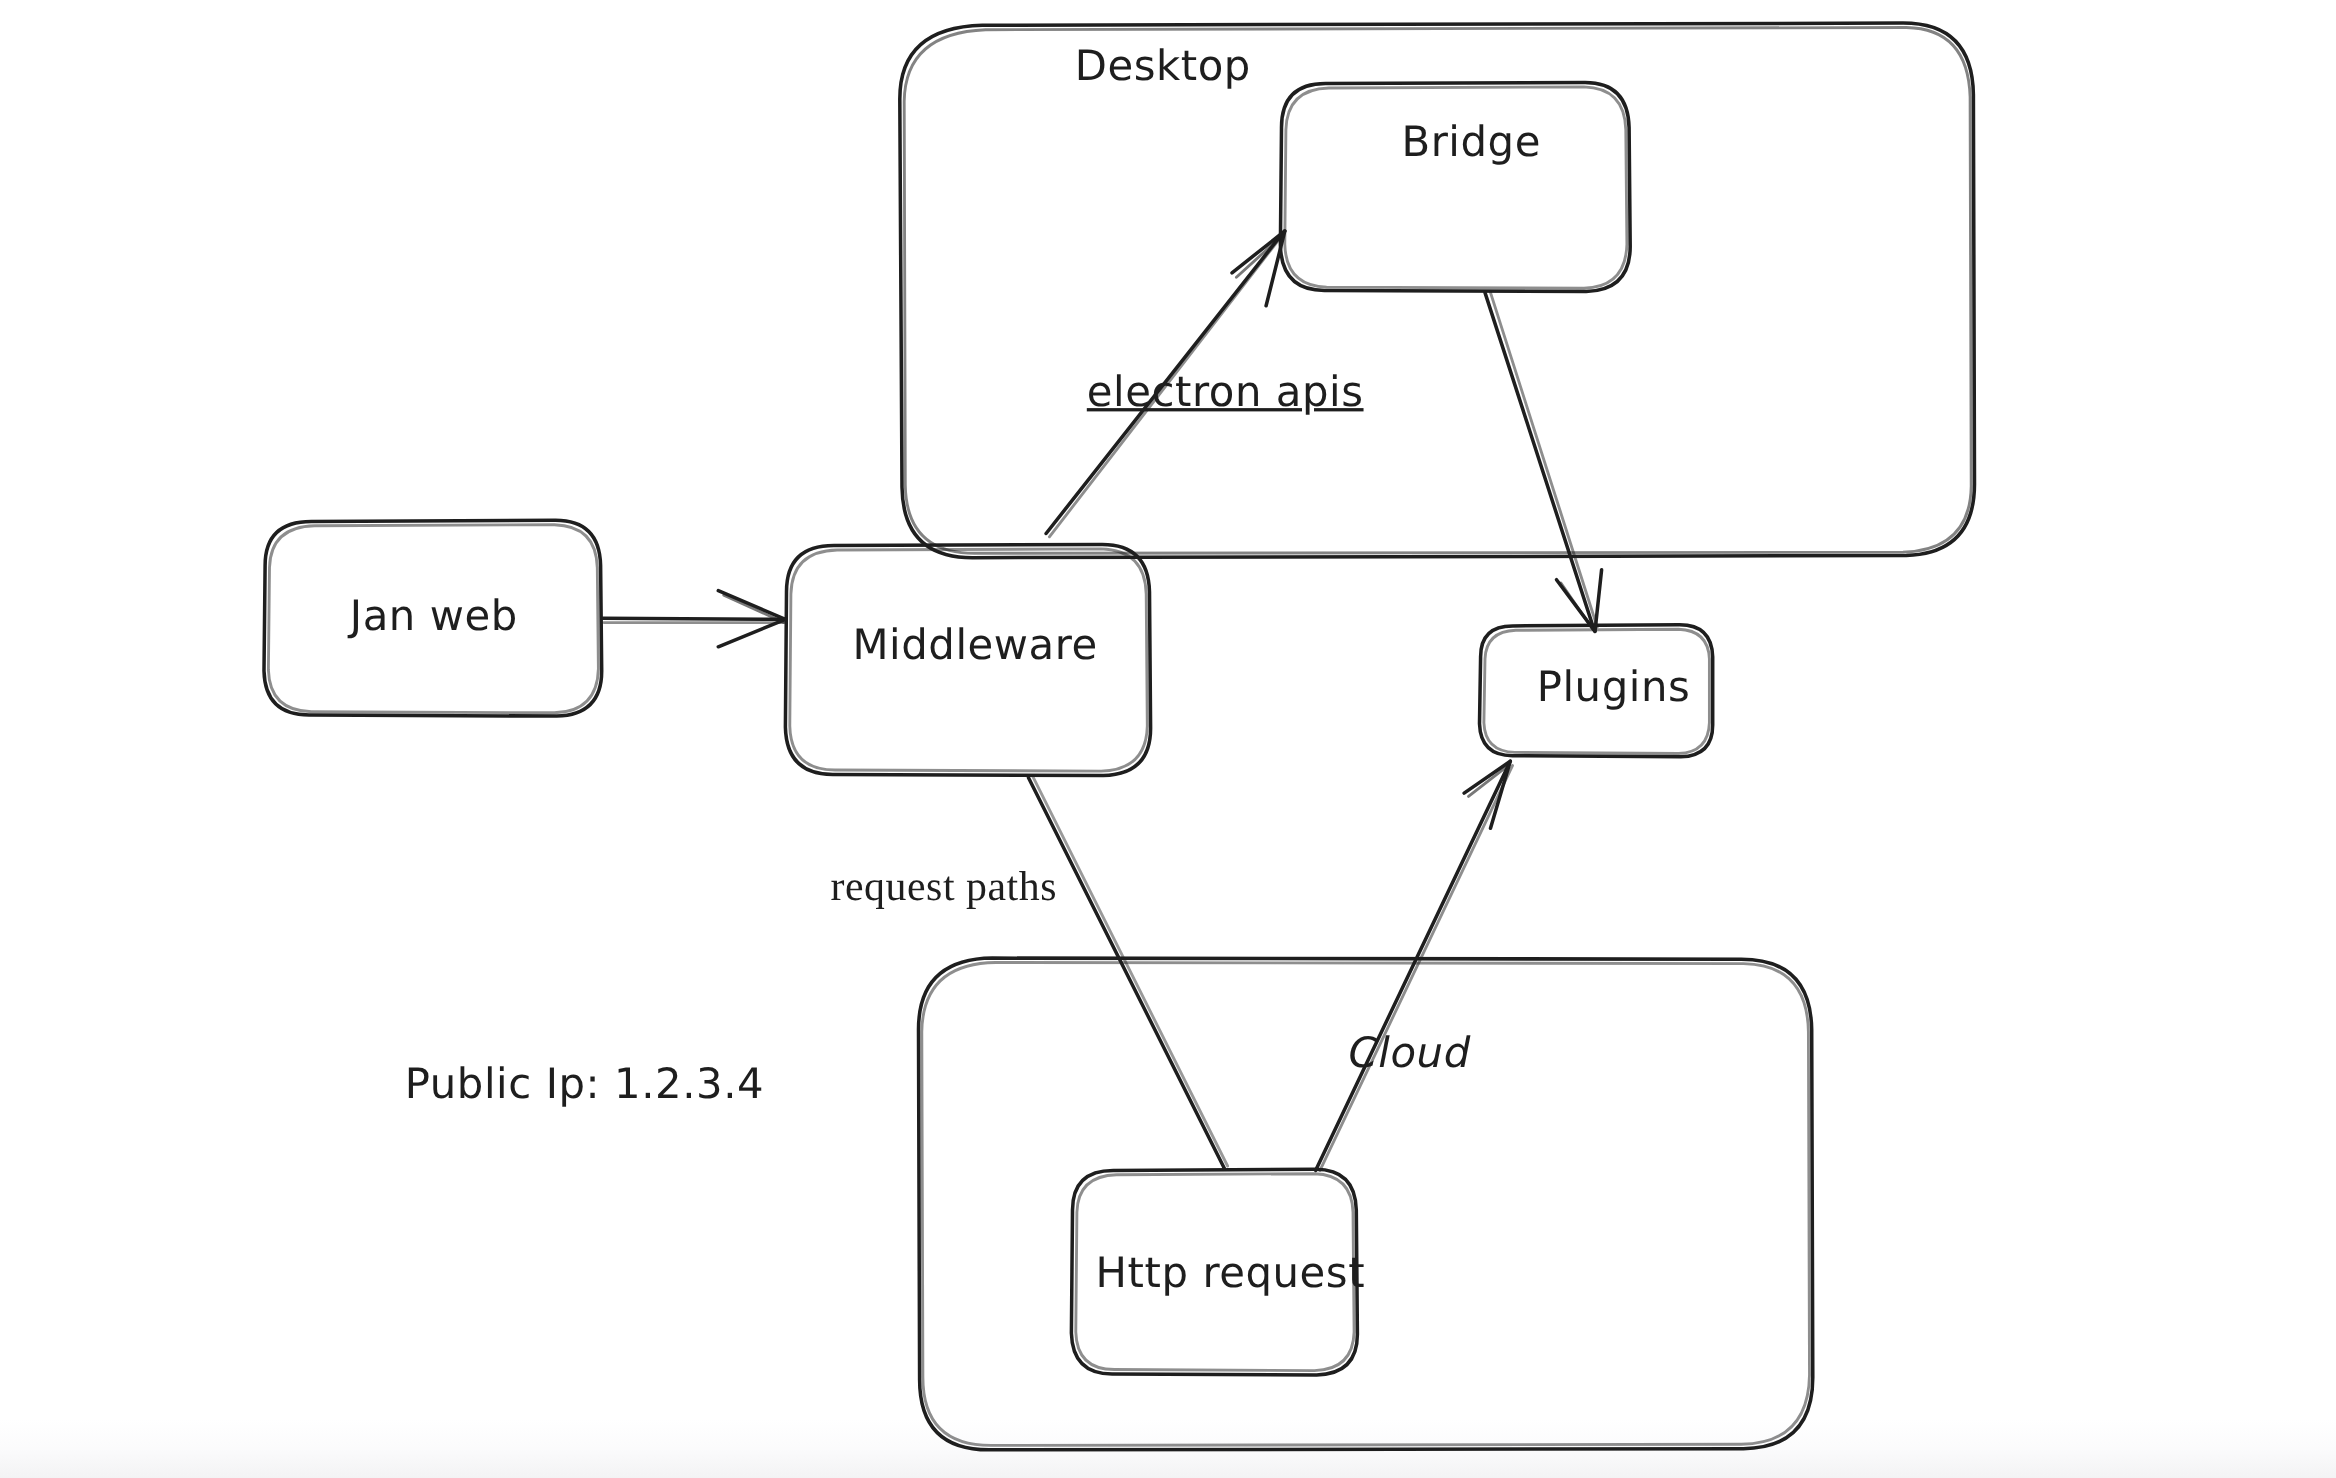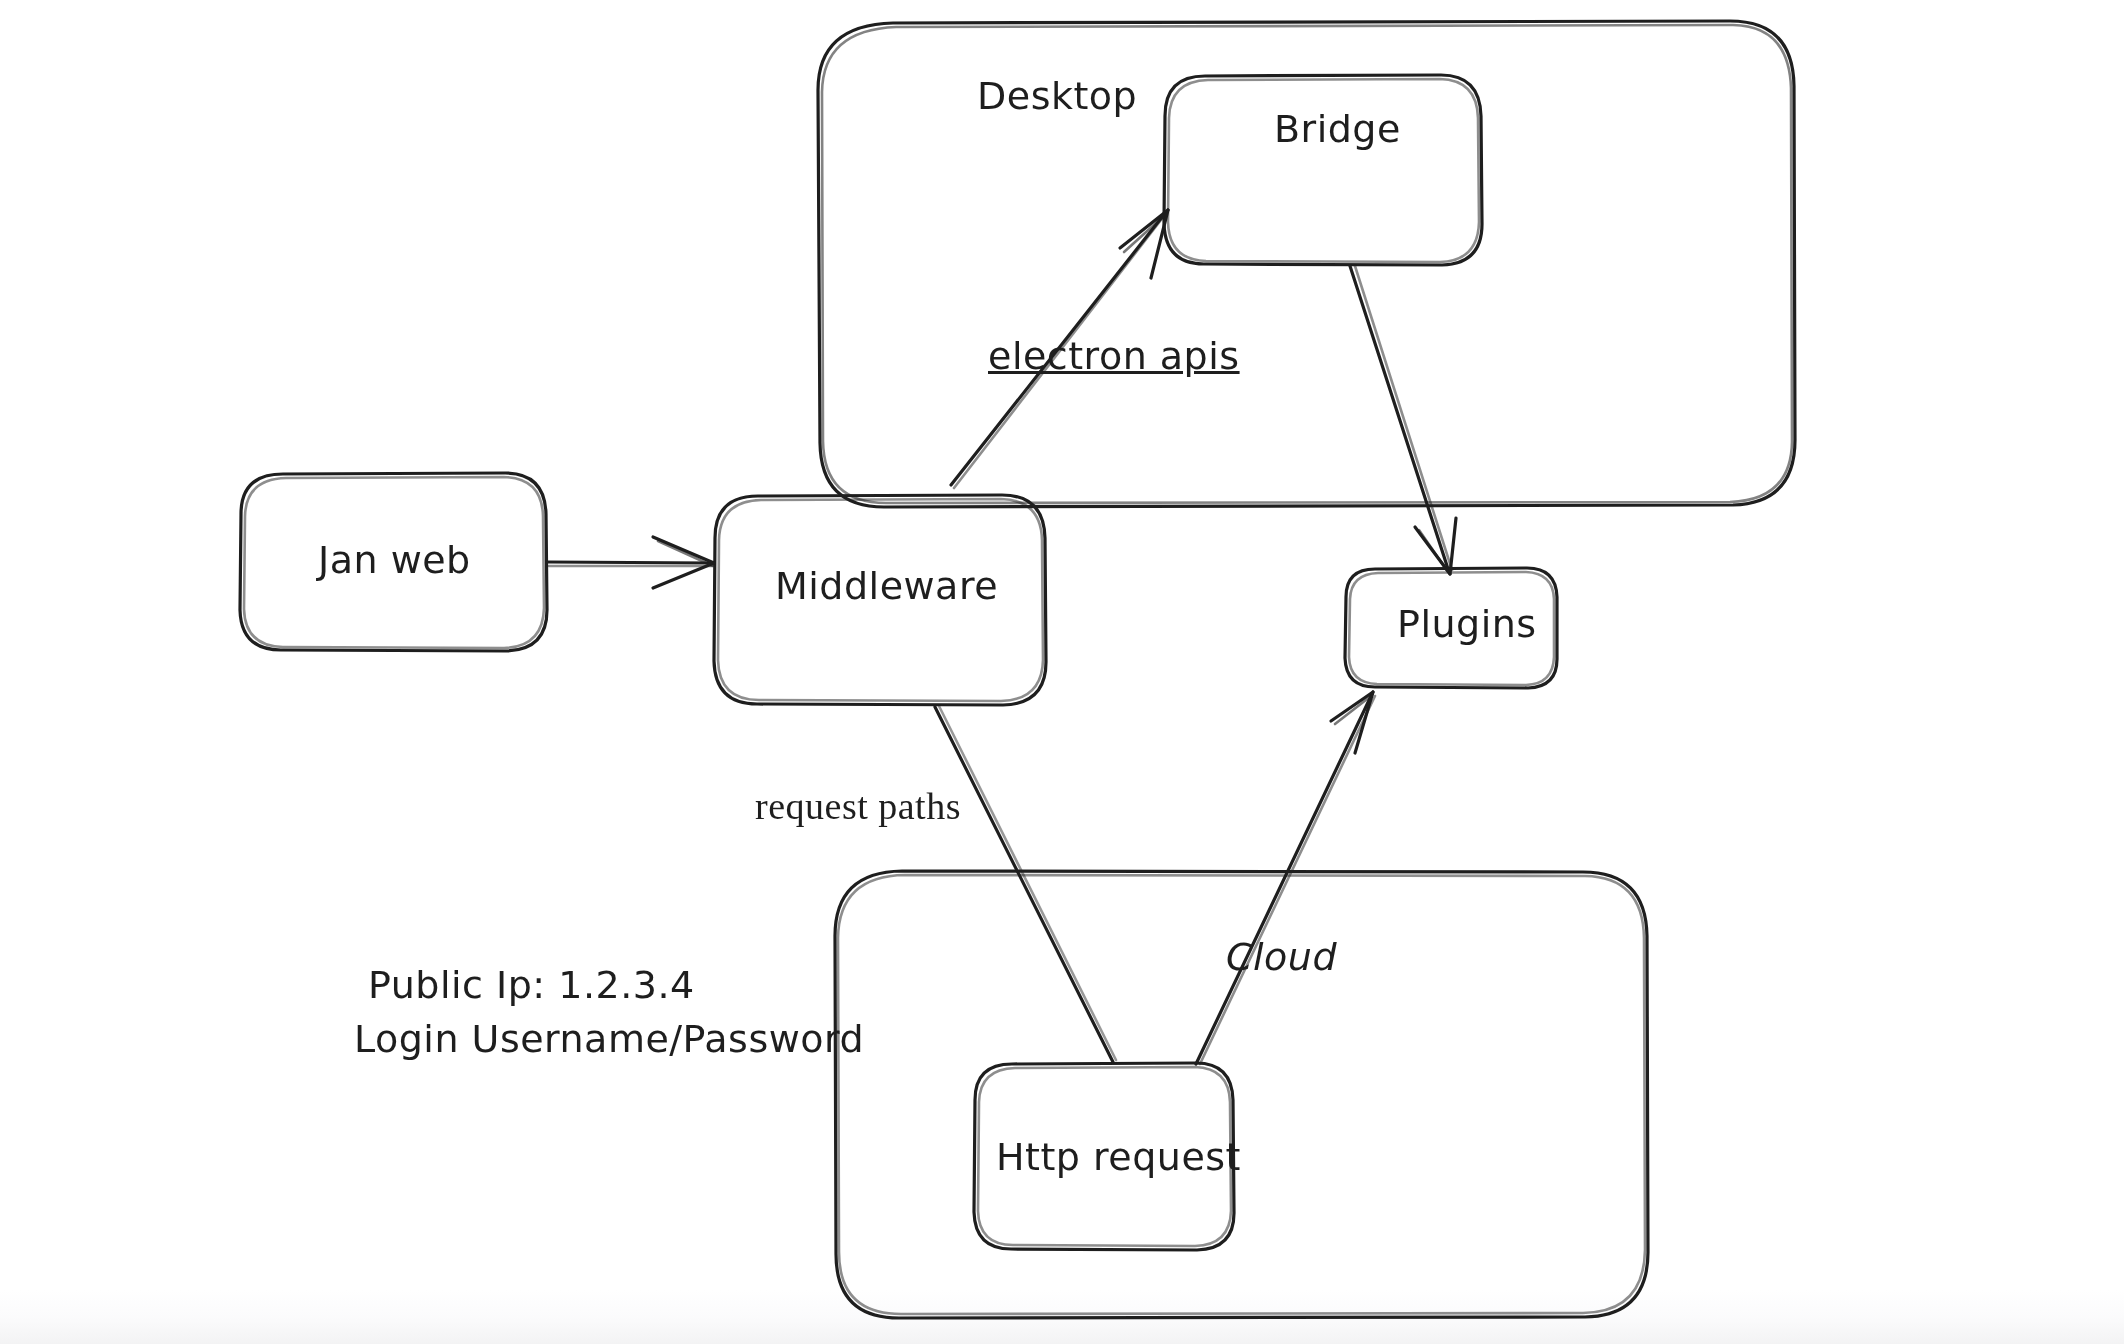--- a/index.html
+++ b/index.html
@@ -29,21 +29,20 @@
     font-weight: 400;
     white-space: nowrap;
     letter-spacing: 0.5px;
     transform-origin: left top;
   }
   .node-label {
     font-size: 38px;
   }
   .group-label {
     font-size: 38px;
-    margin-top: 36px;
   }
   .edge-label {
     font-size: 38px;
   }
   .note-block {
     position: absolute;
     color: #1e1e1e;
     font-size: 38px;
     line-height: 54px;
     white-space: pre;
@@ -162,15 +161,14 @@
   <div class="hand-label node-label" style="left:996px; top:1135px;">Http request</div>
 
   <div class="hand-label edge-label" style="left:988px; top:334px;text-decoration:underline;">electron apis</div>
 
   <div class="hand-label edge-label" style="left:755px; top:784px;font-family:Liberation Serif, serif;">request paths</div>
 
   <div class="hand-label edge-label" style="left:1226px; top:935px;font-style:italic;">Cloud</div>
 
   <div class="note-block" style="left:368px; top:958px;">Public Ip: 1.2.3.4</div>
 
-  <div class="note-block" style="left:354px; top:1012px;">Login Username/Password</div>
 
 </div>
 
 </body></html>

